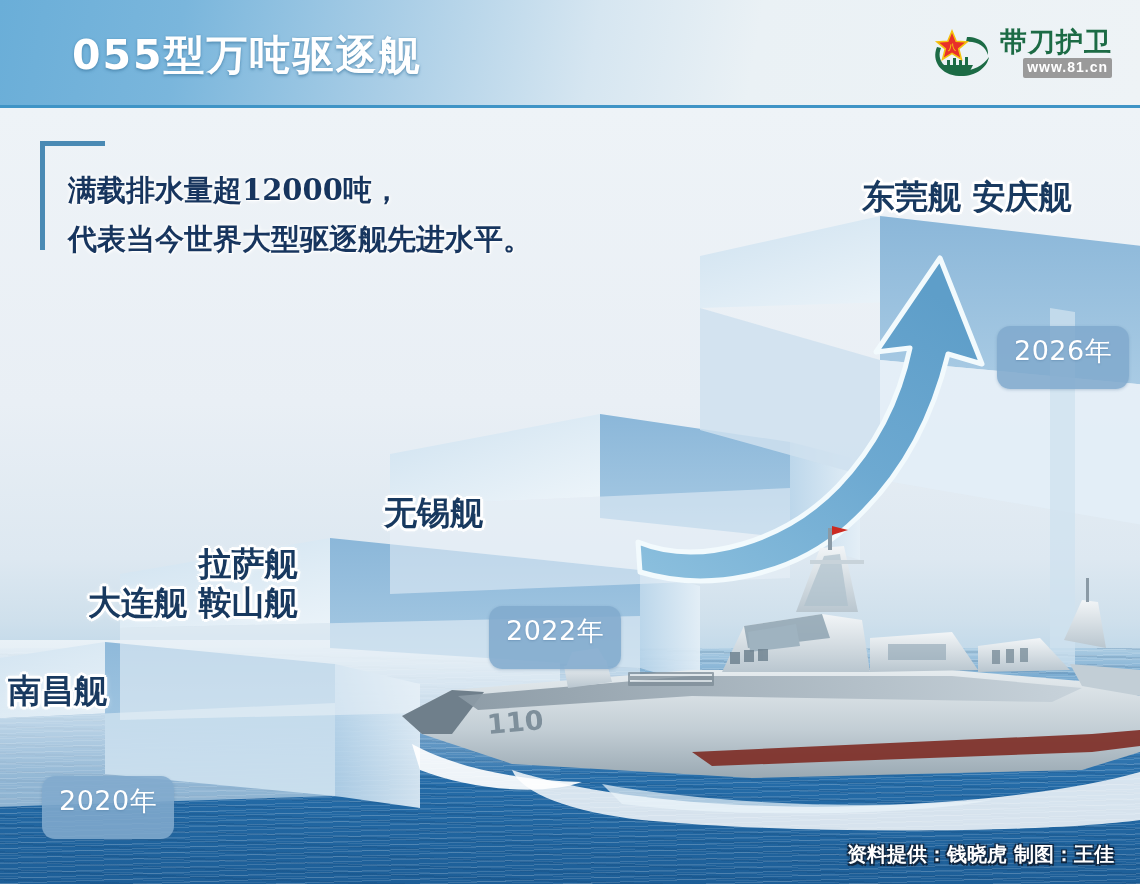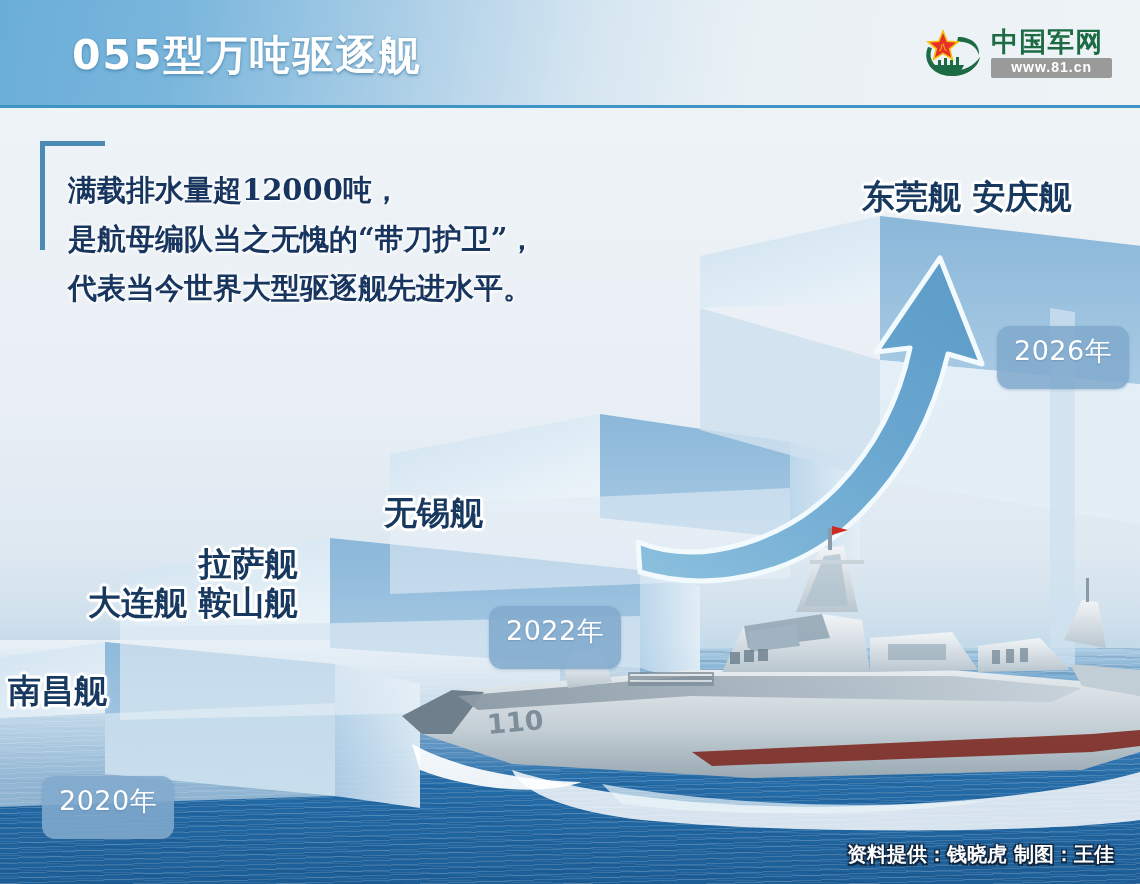--- a/index.html
+++ b/index.html
@@ -53,21 +53,21 @@
   
   .logo{position:absolute;right:28px;top:27px;display:flex;align-items:center;gap:9px;}
   .logo-mark{position:relative;width:62px;height:52px;flex:0 0 auto;}
   .logo-right{display:flex;flex-direction:column;align-items:flex-start;gap:3px;}
   .logo-name{
     font-size:27px;font-weight:bold;color:#1c6b45;letter-spacing:1px;
     font-family:"DejaVu Sans","Liberation Sans",sans-serif;line-height:1;
   }
   .logo-url{
     font-size:14px;font-weight:bold;color:#ffffff;letter-spacing:1px;
-    background:#9a9a9a;border-radius:2px;padding:1px 20px;line-height:1.25;
+    background:#9a9a9a;border-radius:2px;padding:1px 4px;line-height:1.25;
     font-family:"Liberation Sans",sans-serif;
     align-self:flex-end;
   }
 
   
   .bracket{
     position:absolute;left:40px;top:141px;width:60px;height:104px;
     border-top:5px solid #4a8ab4;border-left:5px solid #4a8ab4;
   }
   .quote{
@@ -217,30 +217,29 @@
             <rect x="30" y="33" width="3" height="5" fill="#1c6b45"></rect>
             <rect x="36" y="30" width="3" height="8" fill="#1c6b45"></rect>
           </g>
           <g>
             <polygon points="23,4 27.2,14.2 38,14.9 29.7,21.8 32.4,32.2 23,26.4 13.6,32.2 16.3,21.8 8,14.9 18.8,14.2" fill="#e8302a" stroke="#f5c20e" stroke-width="1.6"></polygon>
             <text x="23" y="23" font-size="8" fill="#f5c20e" text-anchor="middle" font-family="DejaVu Sans, sans-serif" font-weight="bold">八</text>
           </g>
         </svg>
       </div>
       <div class="logo-right">
-        <div class="logo-name">中国军网</div>
+        <div class="logo-name">带刀护卫</div>
         <div class="logo-url">www.81.cn</div>
       </div>
     </div>
   </div>
 
   <div class="bracket"></div>
   <div class="quote">
     <div>满载排水量超12000吨，</div>
-    <div>是航母编队当之无愧的“带刀护卫”，</div>
     <div>代表当今世界大型驱逐舰先进水平。</div>
   </div>
 
   <div class="ship">
     <svg width="748" height="320" viewBox="0 0 748 320" xmlns="http://www.w3.org/2000/svg">
       <defs>
         <linearGradient id="hullG" x1="0" y1="0" x2="0" y2="1">
           <stop offset="0" stop-color="#e6ecef"></stop>
             <stop offset="0.55" stop-color="#c3ced5"></stop>
           <stop offset="1" stop-color="#9aa9b3"></stop>

